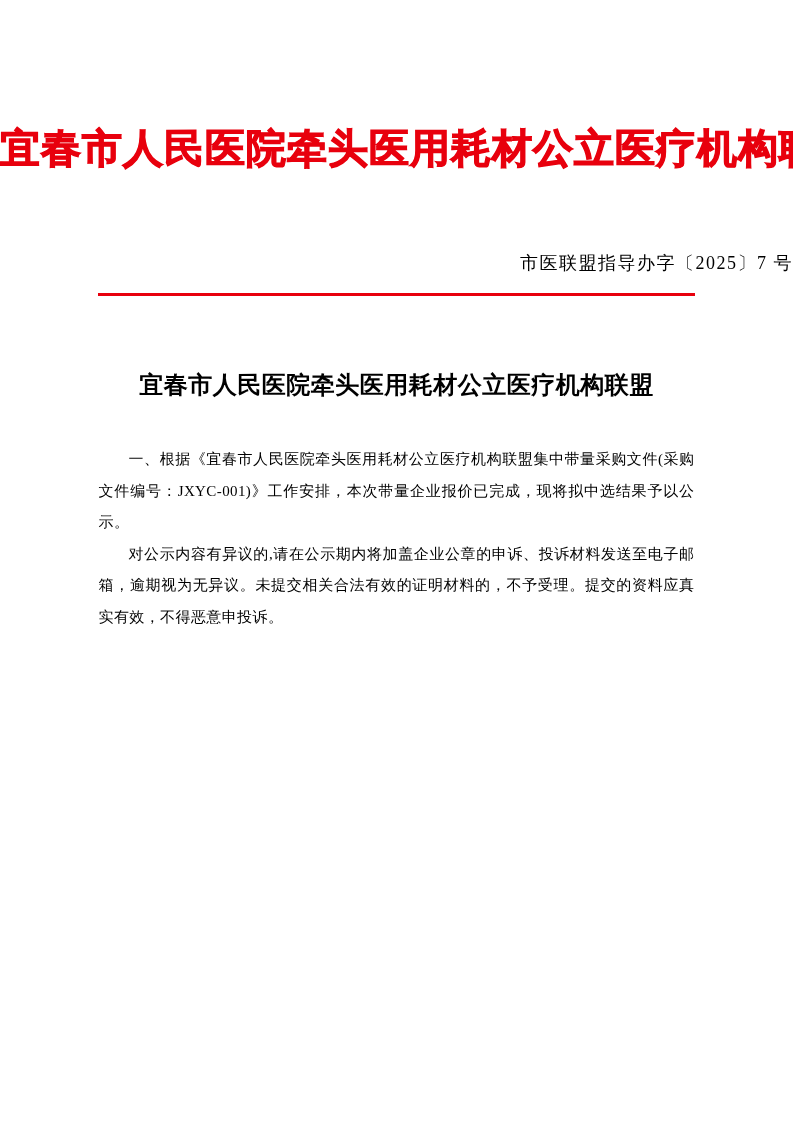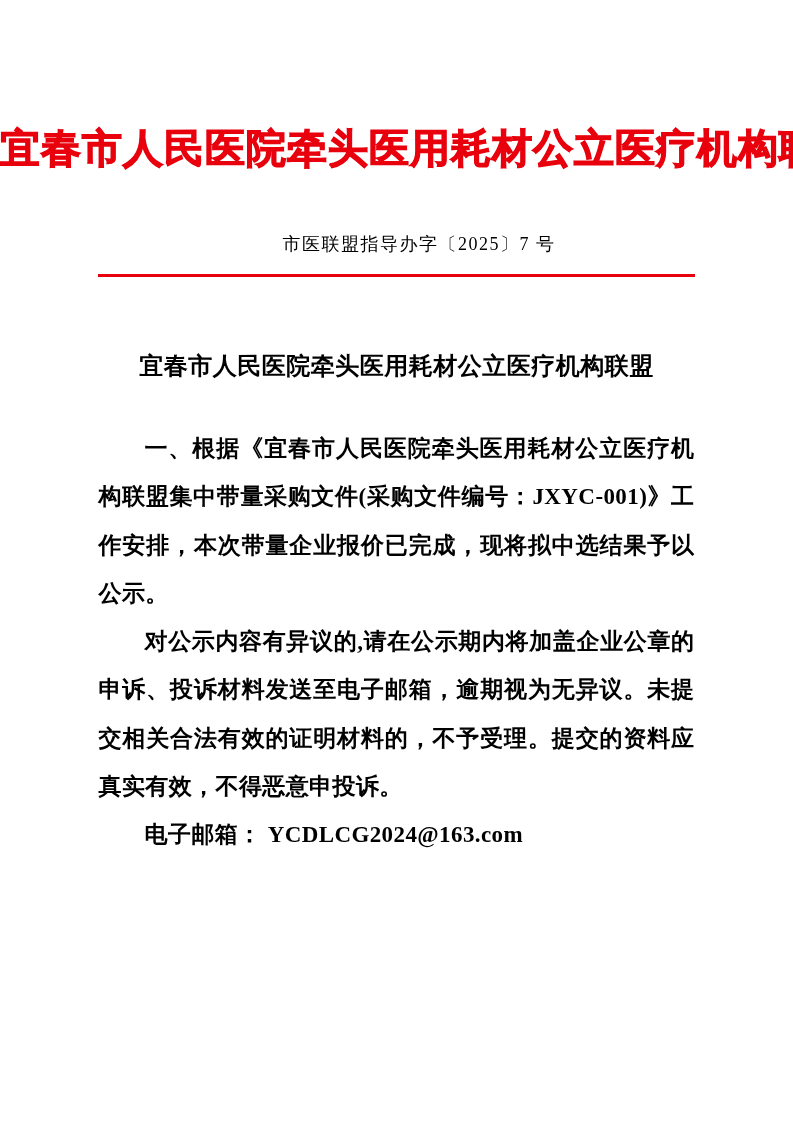--- a/index.html
+++ b/index.html
@@ -30,22 +30,22 @@
     font-size: 40px;
     line-height: 1.55;
     letter-spacing: 1px;
     -webkit-text-stroke: 1.2px #e8000d;
     white-space: nowrap;
   }
   .red-title .line {
     display: block;
   }
   .doc-number {
-    margin-top: 52px;
-    text-align: center;
+    margin-top: 71px;
+    text-align: right;
     font-size: 18px;
     letter-spacing: 1.5px;
     font-family: "Liberation Serif", "DejaVu Serif", serif;
     padding-left: 45px;
   }
   .red-rule {
     margin: 18px auto 0 auto;
     width: 597px;
     height: 3px;
     background: #e8000d;
@@ -57,25 +57,24 @@
     font-weight: bold;
     line-height: 1.75;
     letter-spacing: 0.5px;
   }
   .doc-title .line {
     display: block;
   }
   .body-text {
     margin: 38px auto 0 auto;
     width: 596px;
-    font-size: 23px;
+    font-size: 15px;
     line-height: 2.1;
     letter-spacing: 0.4px;
     text-align: justify;
-    font-weight: bold;
   }
   .body-text p {
     margin: 0;
     text-indent: 2em;
   }
   .mono-ish {
     font-family: "Liberation Serif", "DejaVu Serif", serif;
   }
 </style>
 </head>
@@ -93,16 +92,15 @@
 
   <div class="red-rule"></div>
 
   <div class="doc-title">
     <span class="line">宜春市人民医院牵头医用耗材公立医疗机构联盟</span>
   </div>
 
   <div class="body-text">
     <p>一、根据《宜春市人民医院牵头医用耗材公立医疗机构联盟集中带量采购文件(采购文件编号：JXYC-001)》工作安排，本次带量企业报价已完成，现将拟中选结果予以公示。</p>
     <p>对公示内容有异议的,请在公示期内将加盖企业公章的申诉、投诉材料发送至电子邮箱，逾期视为无异议。未提交相关合法有效的证明材料的，不予受理。提交的资料应真实有效，不得恶意申投诉。</p>
-    <p class="mono-ish">电子邮箱： YCDLCG2024@163.com</p>
   </div>
 
 </div>
 
 </body></html>

